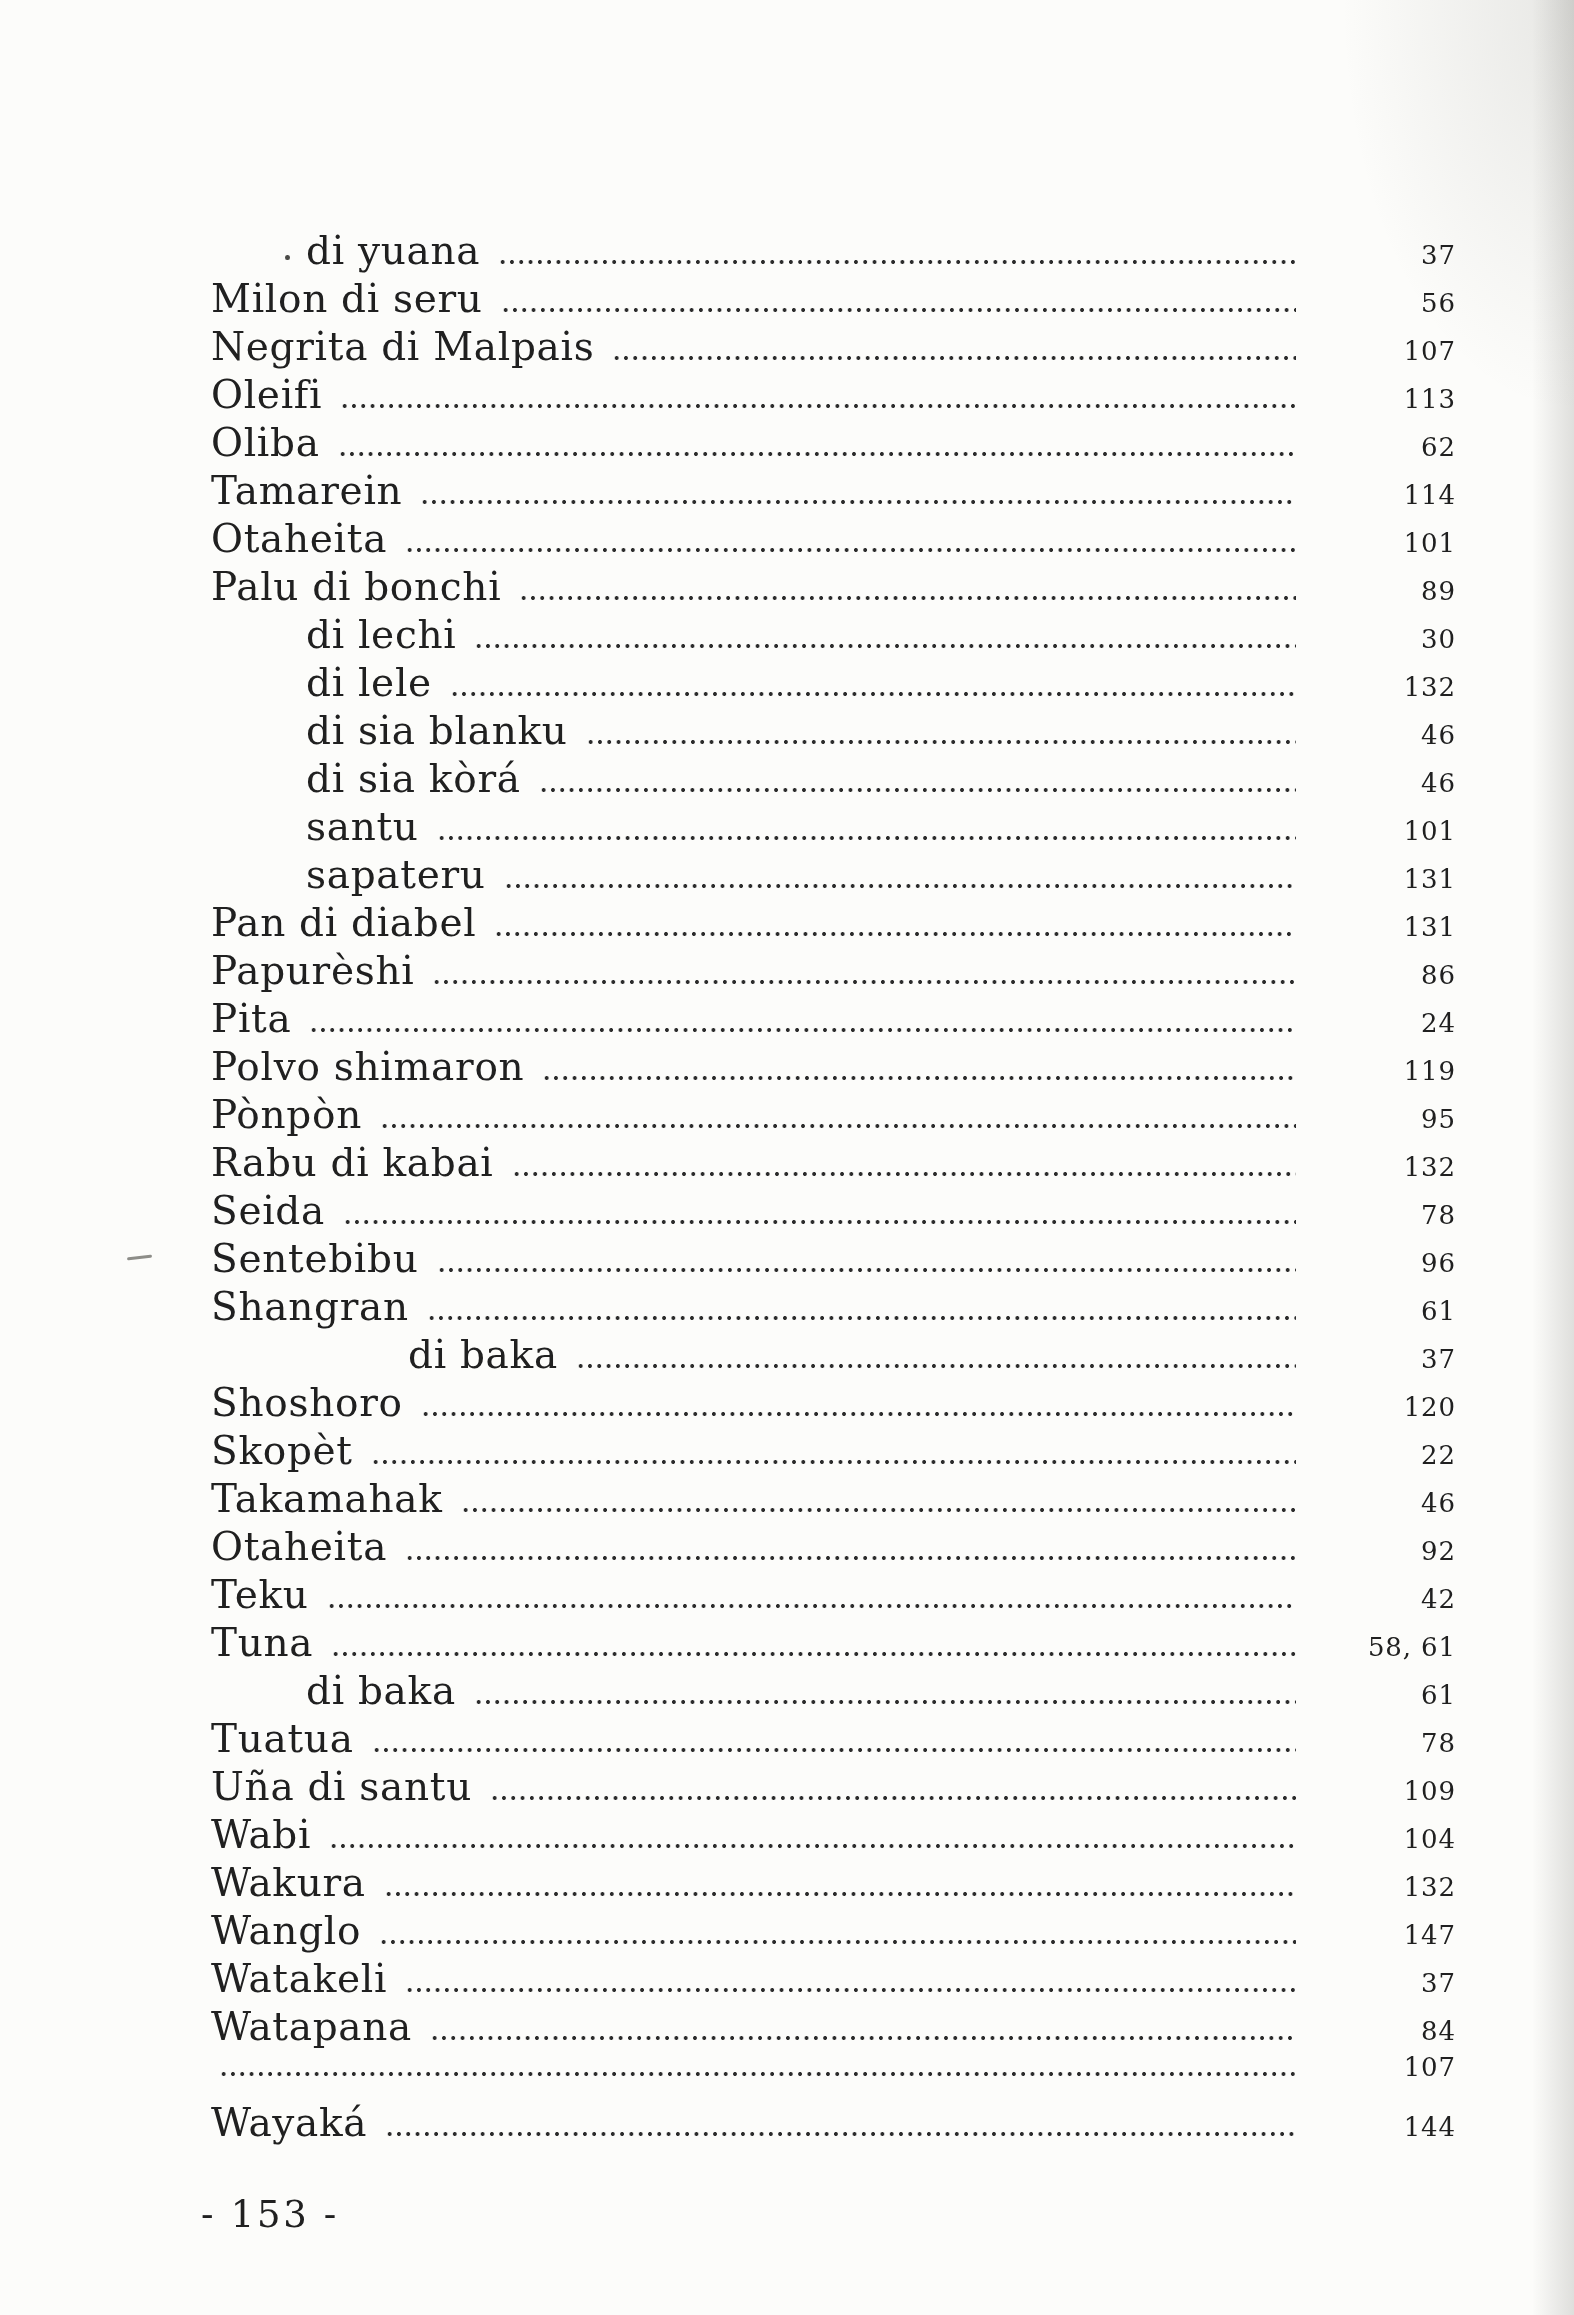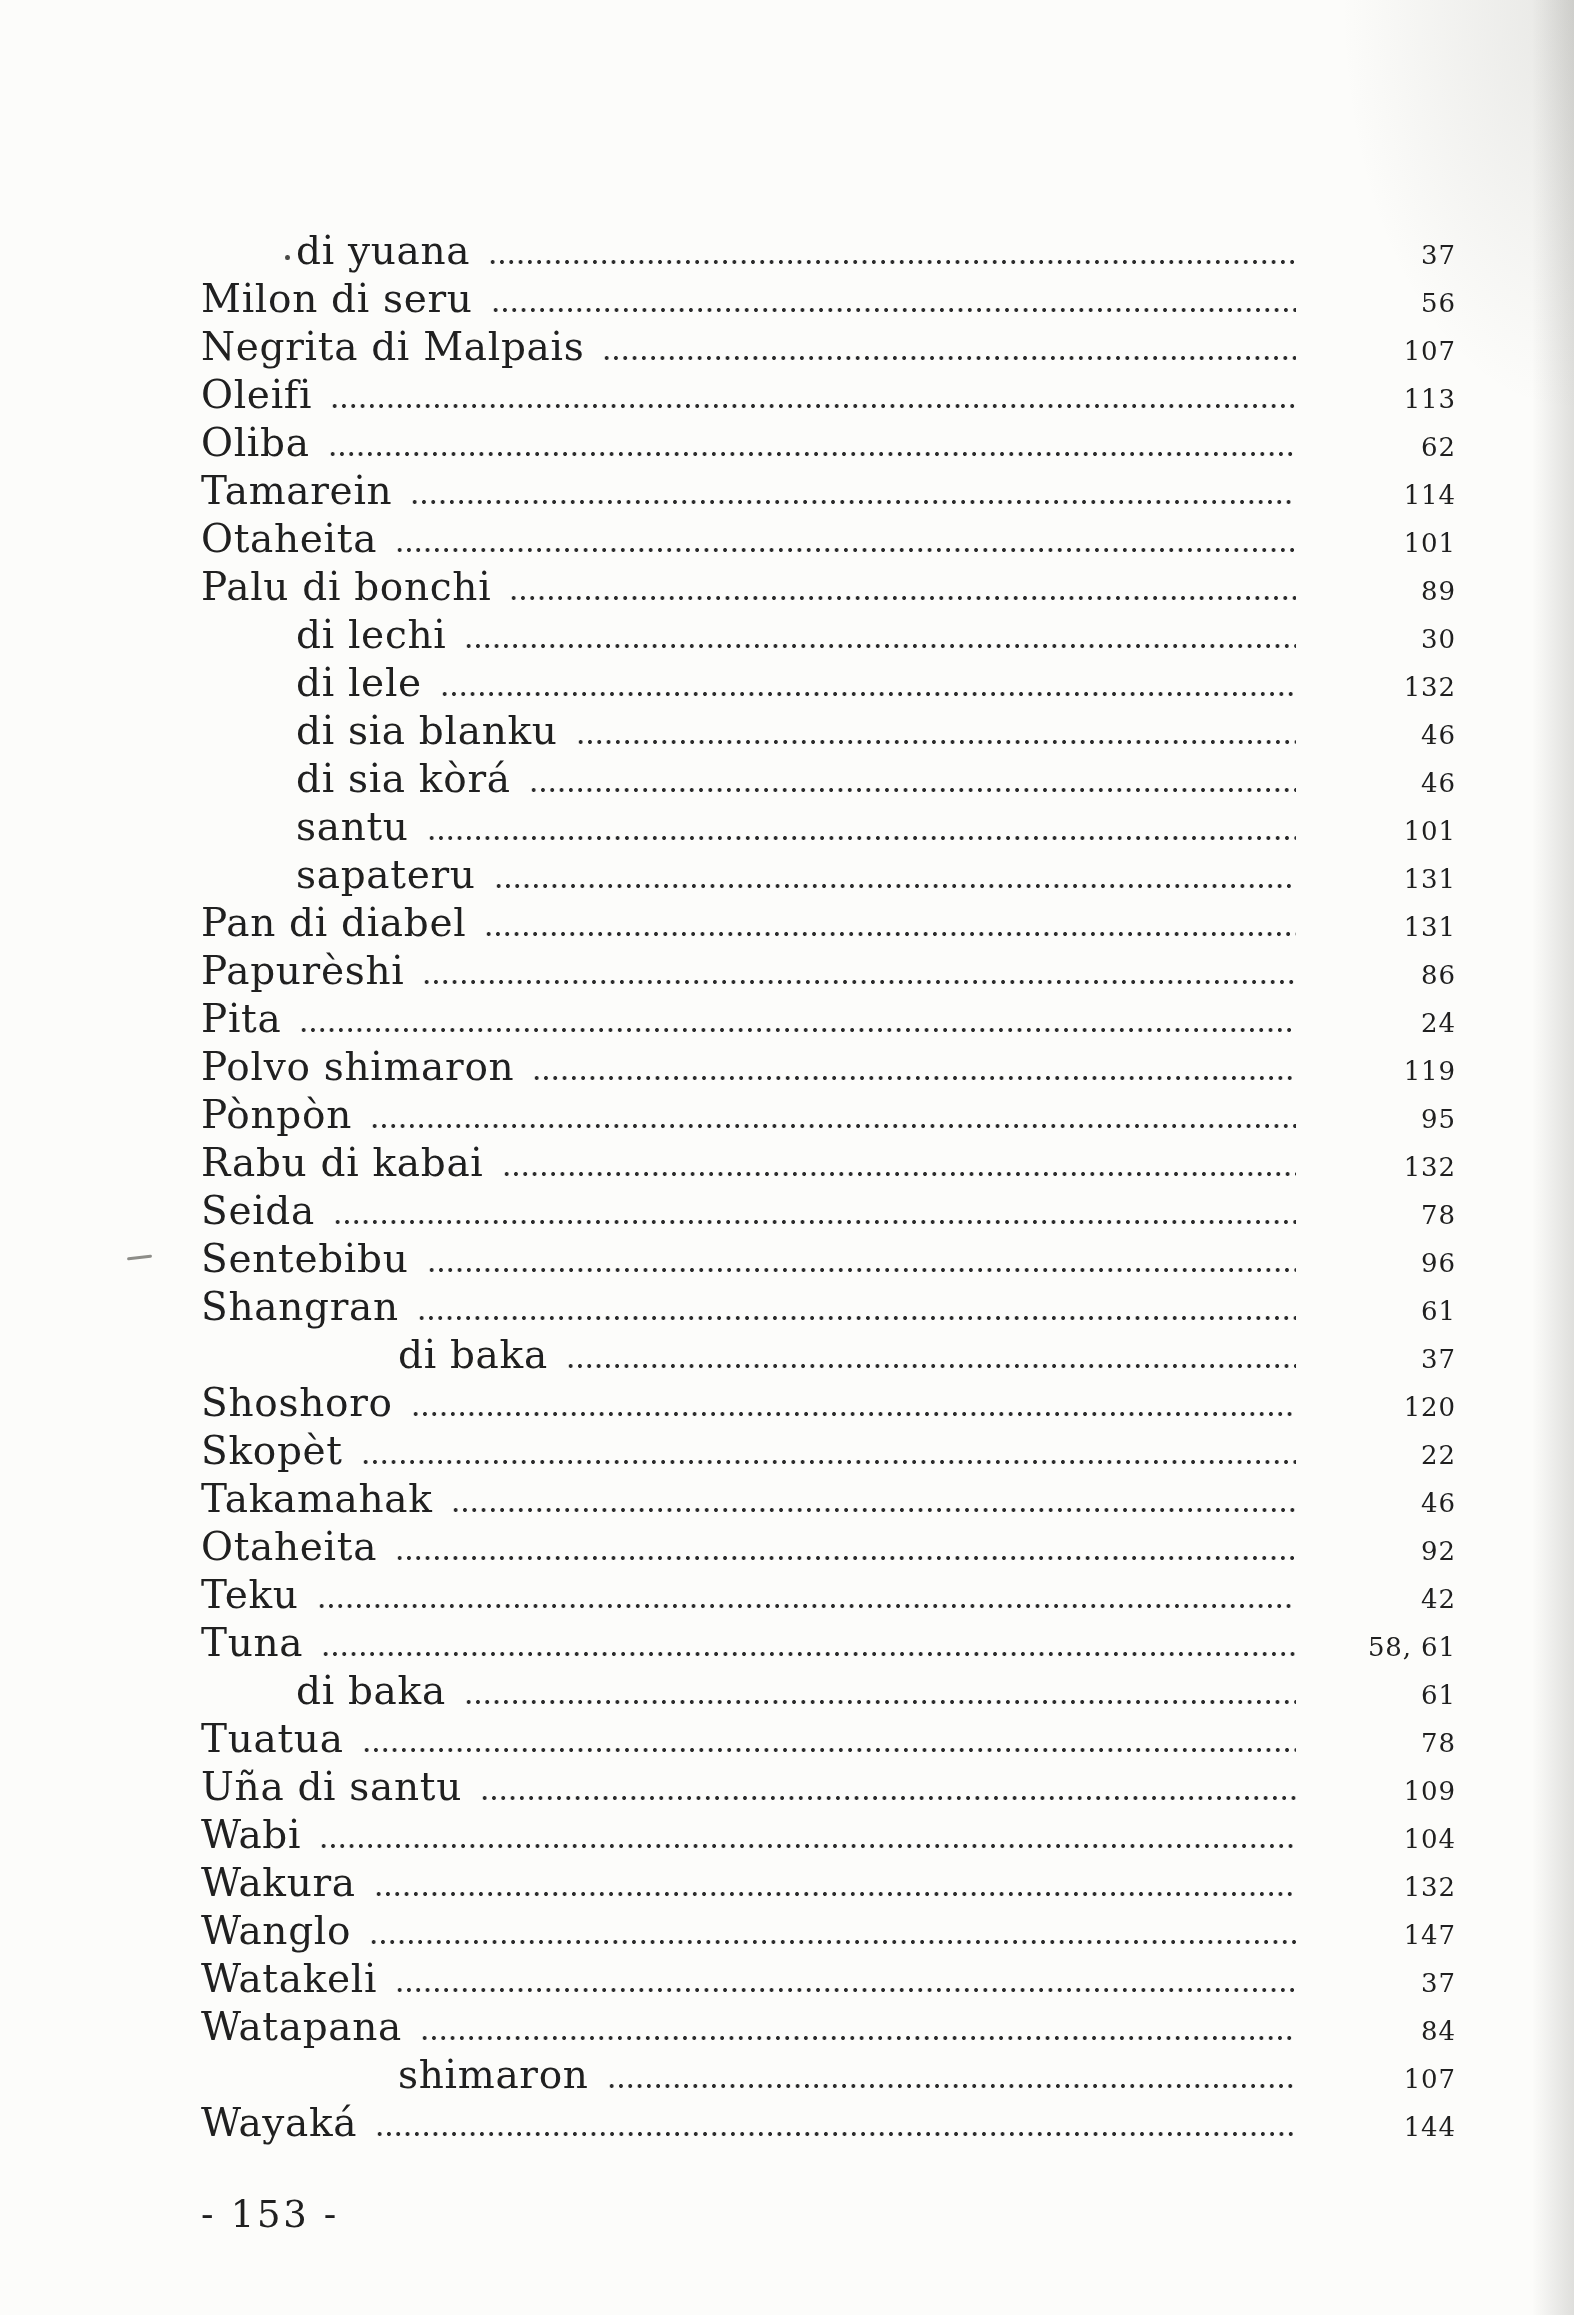--- a/index.html
+++ b/index.html
@@ -41,20 +41,21 @@
     position: relative;
     display: flex;
     align-items: baseline;
     height: 48px;
     white-space: nowrap;
   }
   .label {
     font-size: 39px;
     line-height: 1.18;
     letter-spacing: 0.7px;
+    margin-left: 10px;
   }
   .indent-0 { padding-left: 0; text-align: right; }
   .indent-1 { padding-left: 95px; }
   .indent-2 { padding-left: 197px; }
   .leader {
     flex: 1 1 auto;
     height: 3.6px;
     margin: 0 12.7px 0 18px;
     background-image: radial-gradient(circle at 50% 50%, #2b2b2b 1.6px, rgba(0,0,0,0) 2.1px);
     background-size: 9.3px 3.6px;
@@ -290,21 +291,20 @@
         <span class="label indent-0">Watakeli</span>
         <span class="leader"></span>
         <span class="num">37</span>
       </div>
       <div class="row">
         <span class="label indent-0">Watapana</span>
         <span class="leader"></span>
         <span class="num">84</span>
       </div>
       <div class="row">
-        <span class="label indent-2">shimaron</span>
         <span class="leader"></span>
         <span class="num">107</span>
       </div>
       <div class="row">
         <span class="label indent-0">Wayaká</span>
         <span class="leader"></span>
         <span class="num">144</span>
       </div>
     </div>
   <div class="footer">

